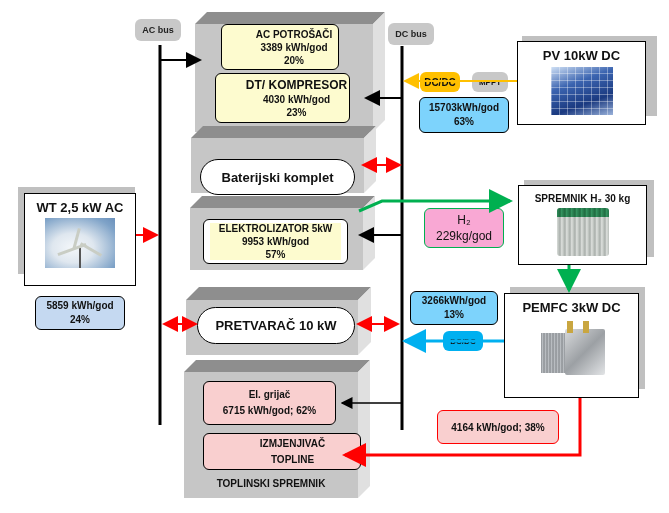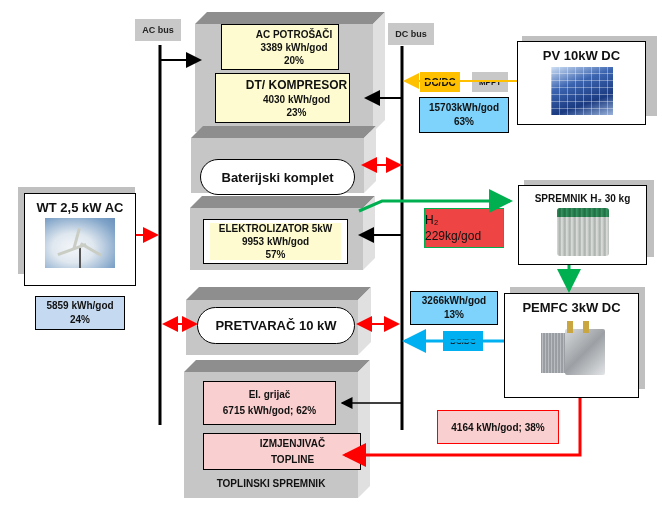--- a/index.html
+++ b/index.html
@@ -1,17 +1,17 @@
 <!DOCTYPE html>
 <html><head>
 <meta charset="utf-8">
 <style>
   * { box-sizing: border-box; margin: 0; padding: 0; }
   body { width: 669px; height: 513px; background: #ffffff; font-family: "Liberation Sans", sans-serif; position: relative; overflow: hidden; }
-  .abs { position: absolute; }
+  .abs { position: absolute; border-radius: 6px; }
   .bus-label { background: #c8c8c8; font-size: 9px; font-weight: bold; color: #222; display: flex; align-items: center; justify-content: center; }
   .box3d { position: absolute; }
   .box3d .front { position: absolute; background: #c6c6c6; }
   .box3d .top { position: absolute; background: #8e8e8e; }
   .box3d .side { position: absolute; background: #e0e0e0; }
   .yellow { background: #fdfbcf; border: 1px solid #000; text-align: center; font-weight: bold; font-size: 10px; color: #111; line-height: 13px; display: flex; flex-direction: column; justify-content: center; padding-left: 28px; }
   .pink { background: #f9cfcf; border: 1px solid #000; text-align: center; font-weight: bold; font-size: 10px; color: #111; line-height: 16px; display: flex; flex-direction: column; justify-content: center; }
   .pill { background: #fff; border: 1px solid #000; border-radius: 20px; display: flex; align-items: center; justify-content: center; font-weight: bold; font-size: 13px; color: #111; }
   .blue-box { background: #7dd3fc; border: 1px solid #000; font-weight: bold; font-size: 10px; color: #111; text-align: center; display: flex; flex-direction: column; justify-content: center; line-height: 14px; }
   .blue-box2 { background: #c5d9f1; border: 1px solid #000; font-weight: bold; font-size: 10px; color: #111; text-align: center; display: flex; flex-direction: column; justify-content: center; line-height: 14px; }
@@ -114,21 +114,21 @@
 </div>
 
 <div class="src-shadow" style="left:524px;top:180px;width:130px;height:77px;"></div>
 <div class="src-box" style="left:518px;top:185px;width:129px;height:80px;">
   <div style="font-weight:bold;font-size:10px;color:#111;margin-top:7px;">SPREMNIK H₂ 30 kg</div>
   <div style="margin:4px auto 0;width:52px;height:48px;position:relative;background:repeating-linear-gradient(90deg,#d8dcd8 0px,#a8aeaa 3px,#e6e8e6 5px);border-radius:3px;">
     <div style="position:absolute;left:0;top:0;width:100%;height:9px;background:repeating-linear-gradient(90deg,#2f8c5a 0px,#1f6a40 3px,#3aa16a 5px);border-radius:3px 3px 0 0;"></div>
   </div>
 </div>
 
-<div class="abs" style="left:424px;top:208px;width:80px;height:40px;background:#ef4444;border:1px solid #00b050;text-align:left;font-size:12px;color:#111;line-height:16px;display:flex;flex-direction:column;justify-content:center;">
+<div class="abs" style="left:424px;top:208px;width:80px;height:40px;background:#f9a8d4;border:1px solid #00b050;text-align:center;font-size:12px;color:#111;line-height:16px;display:flex;flex-direction:column;justify-content:center;">
   <div>H₂</div>
   <div>229kg/god</div>
 </div>
 
 <div class="src-shadow" style="left:510px;top:287px;width:135px;height:102px;"></div>
 <div class="src-box" style="left:504px;top:293px;width:135px;height:105px;">
   <div class="src-title">PEMFC  3kW DC</div>
   <div style="margin:6px auto 0;width:70px;height:56px;position:relative;">
     <div style="position:absolute;left:4px;top:12px;width:28px;height:40px;background:repeating-linear-gradient(90deg,#8a8e92 0px,#c8ccd0 2px,#6f7377 3px);"></div>
     <div style="position:absolute;left:28px;top:8px;width:40px;height:46px;background:linear-gradient(135deg,#d8dadc,#9ca0a4 50%,#e2e4e6);border-radius:2px;"></div>

